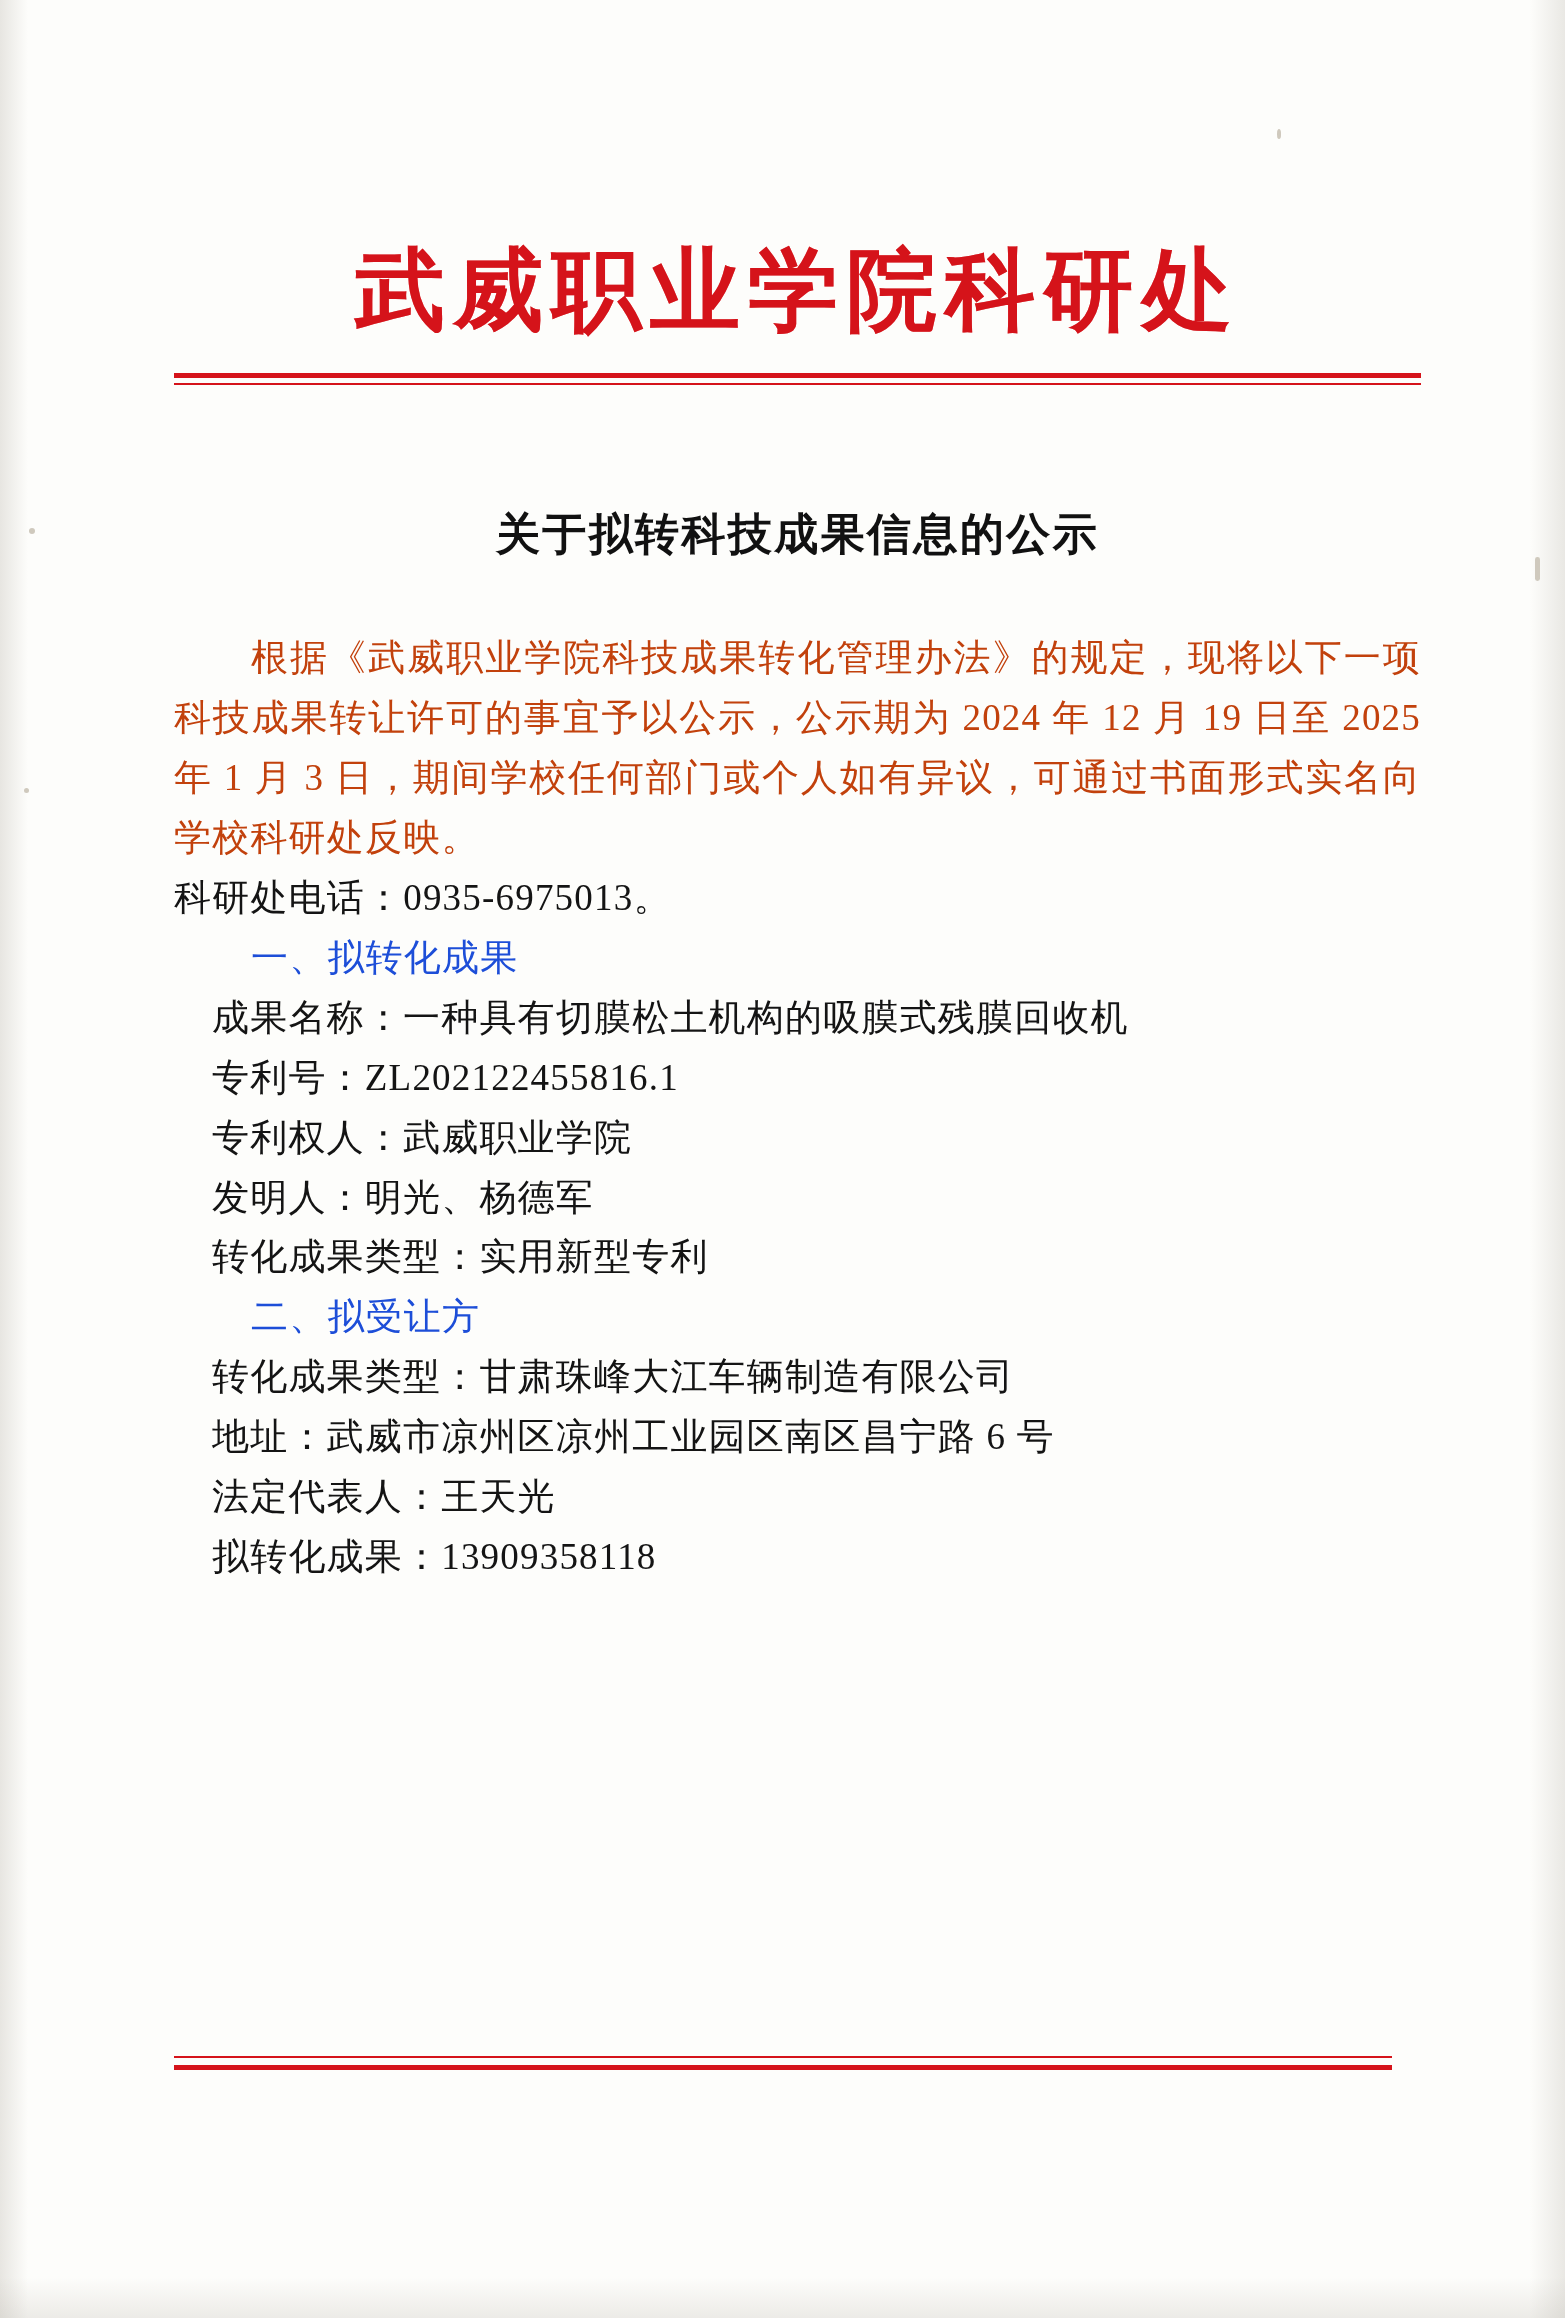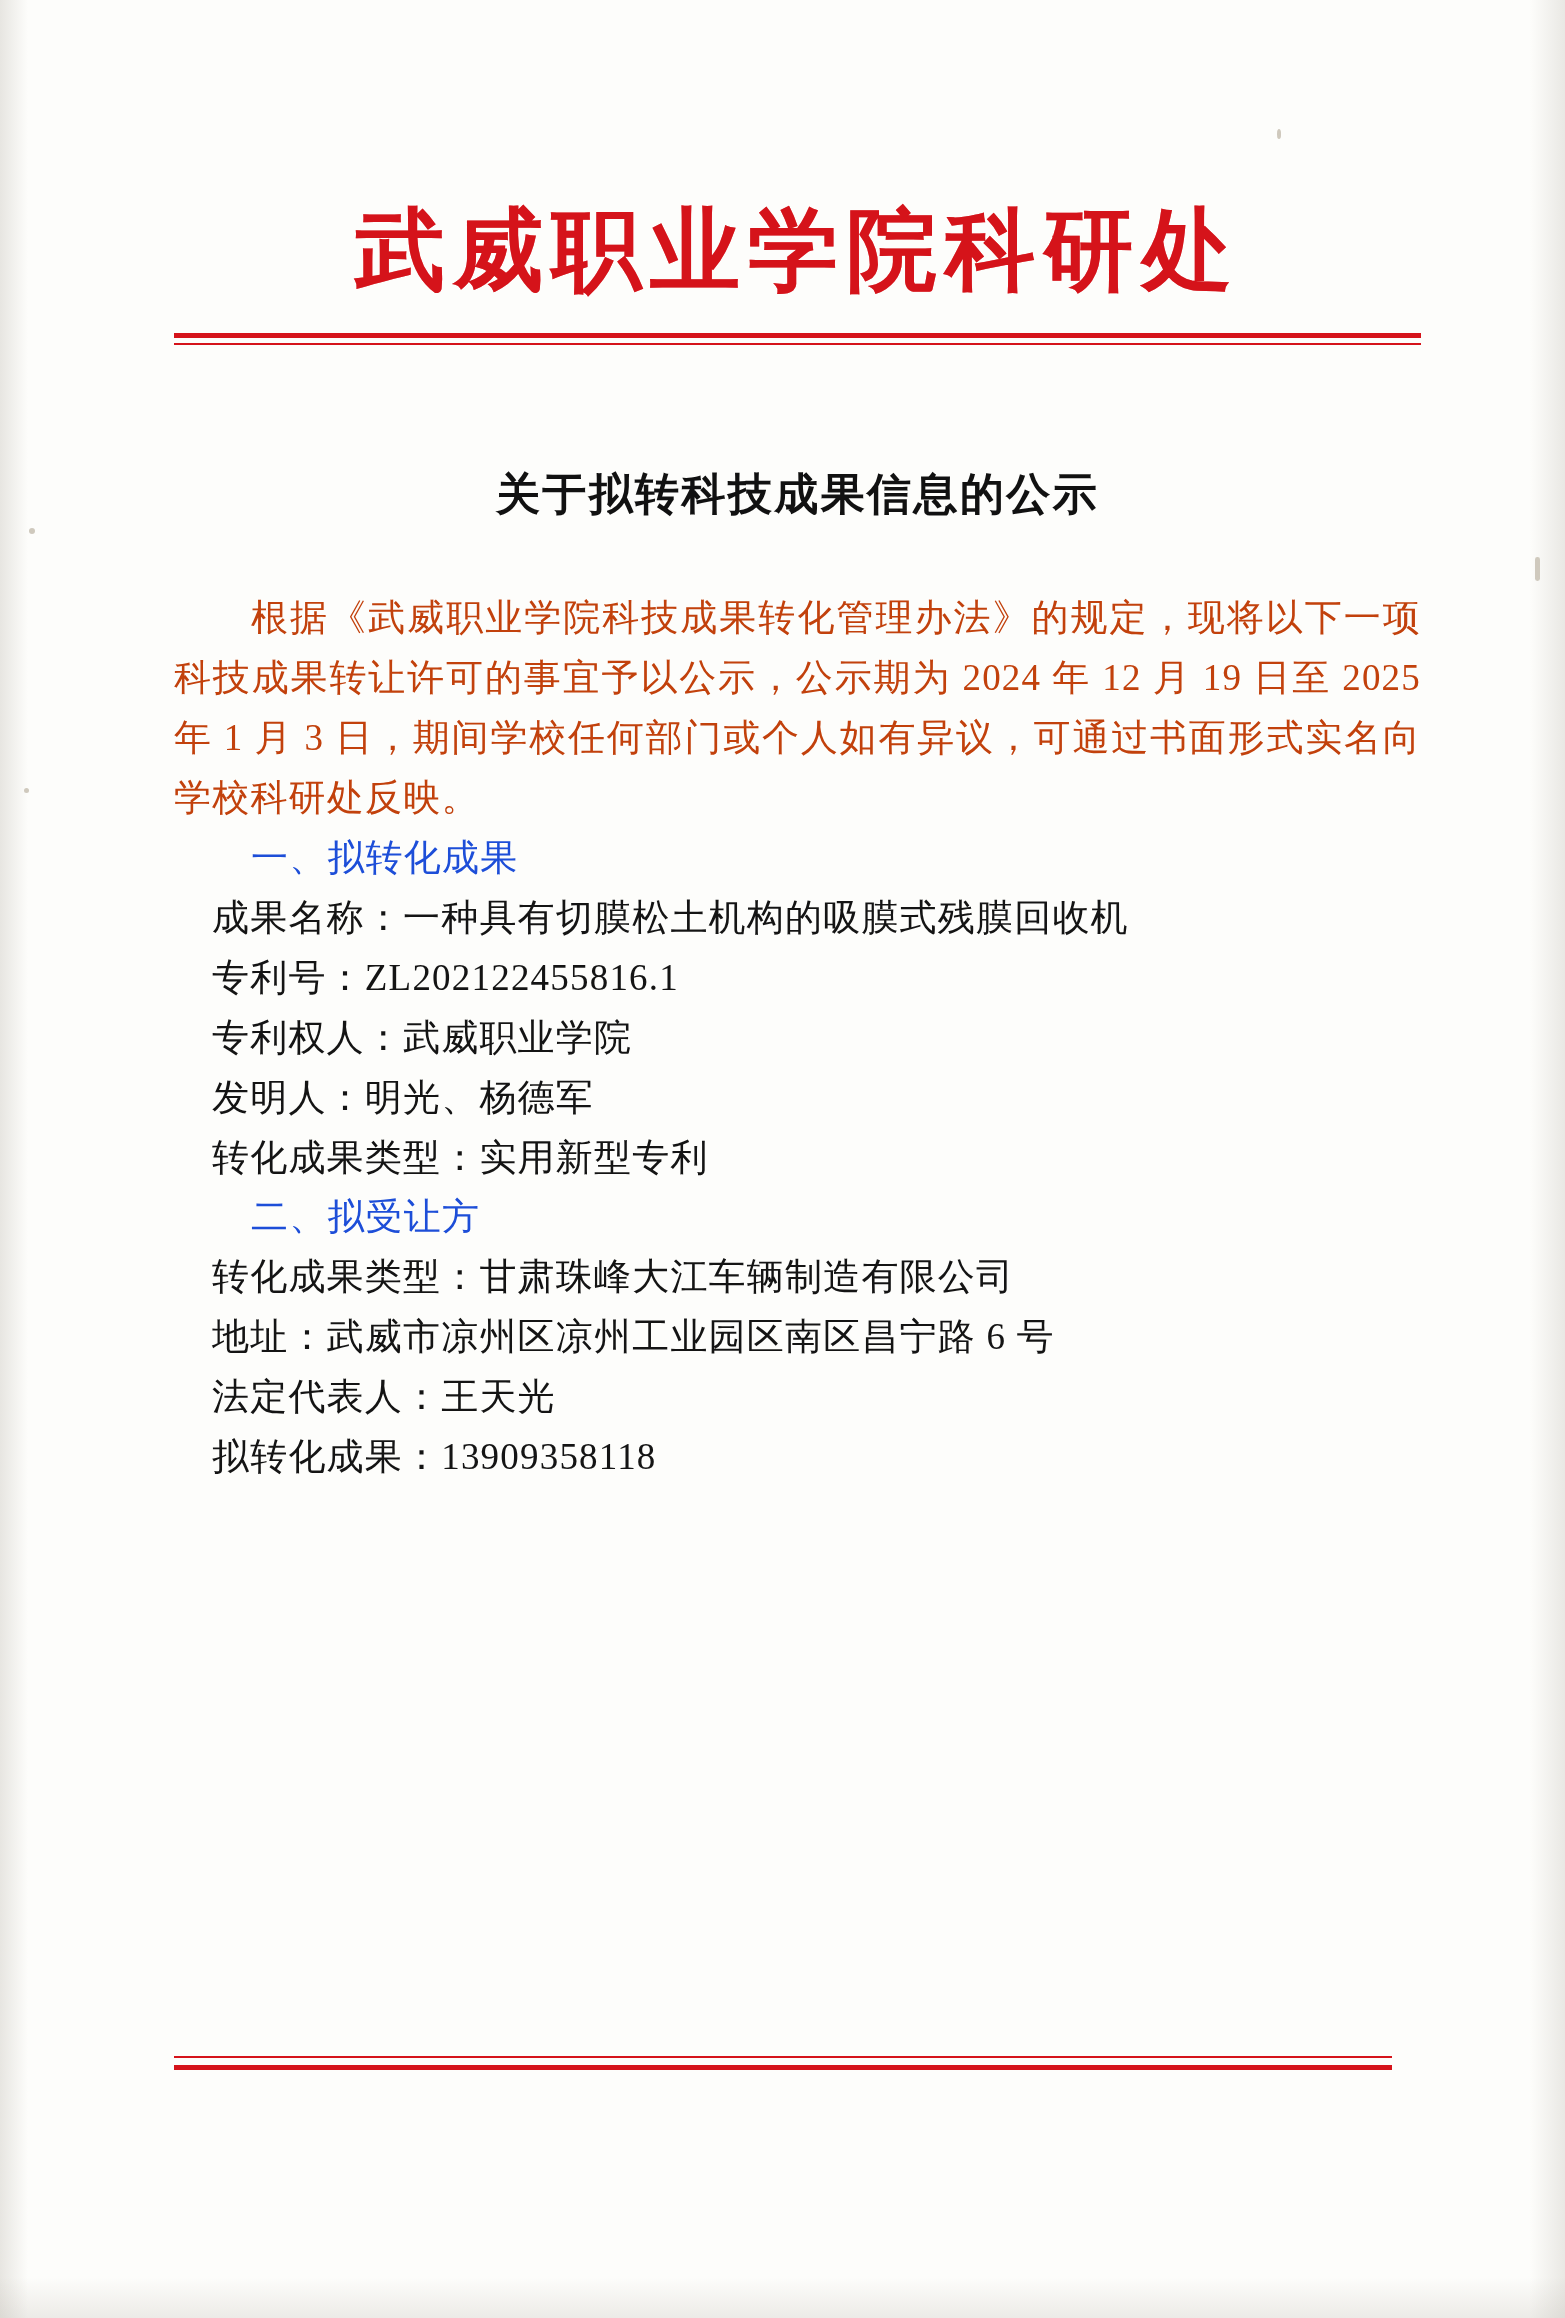--- a/index.html
+++ b/index.html
@@ -61,20 +61,21 @@
   }
   .letterhead-title {
     font-family: "DejaVu Serif", "Liberation Serif", serif;
     font-weight: bold;
     font-size: 90px;
     letter-spacing: 8.4px;
     color: #d5131a;
     line-height: 1.15;
     white-space: nowrap;
     text-shadow: 0 0 0.6px rgba(213,19,26,0.55);
+    margin-top: 40px;
   }
   .rule-thick {
     height: 5.4px;
     background: #d5131a;
     margin-top: 31px;
   }
   .rule-thin {
     height: 1.8px;
     background: #d5131a;
     margin-top: 5.4px;
@@ -155,20 +156,21 @@
     <div class="letterhead">
       <div class="letterhead-title">武威职业学院科研处</div>
       <div class="rule-thick"></div>
       <div class="rule-thin"></div>
     </div>
 
     <div class="doc-title">关于拟转科技成果信息的公示</div>
 
     <div class="para">根据《武威职业学院科技成果转化管理办法》的规定，现将以下一项科技成果转让许可的事宜予以公示，公示期为 2024 年 12 月 19 日至 2025 年 1 月 3 日，期间学校任何部门或个人如有异议，可通过书面形式实名向学校科研处反映。</div>
 
+    <div class="line">科研处电话：0935-6975013。</div>
 
     <div class="section-head">一、拟转化成果</div>
 
     <div class="line indent-small">
       <span>成果名称：</span><span>一种具有切膜松土机构的吸膜式残膜回收机</span>
     </div>
     <div class="line indent-small">
       <span>专利号：</span><span>ZL202122455816.1</span>
     </div>
     <div class="line indent-small">

